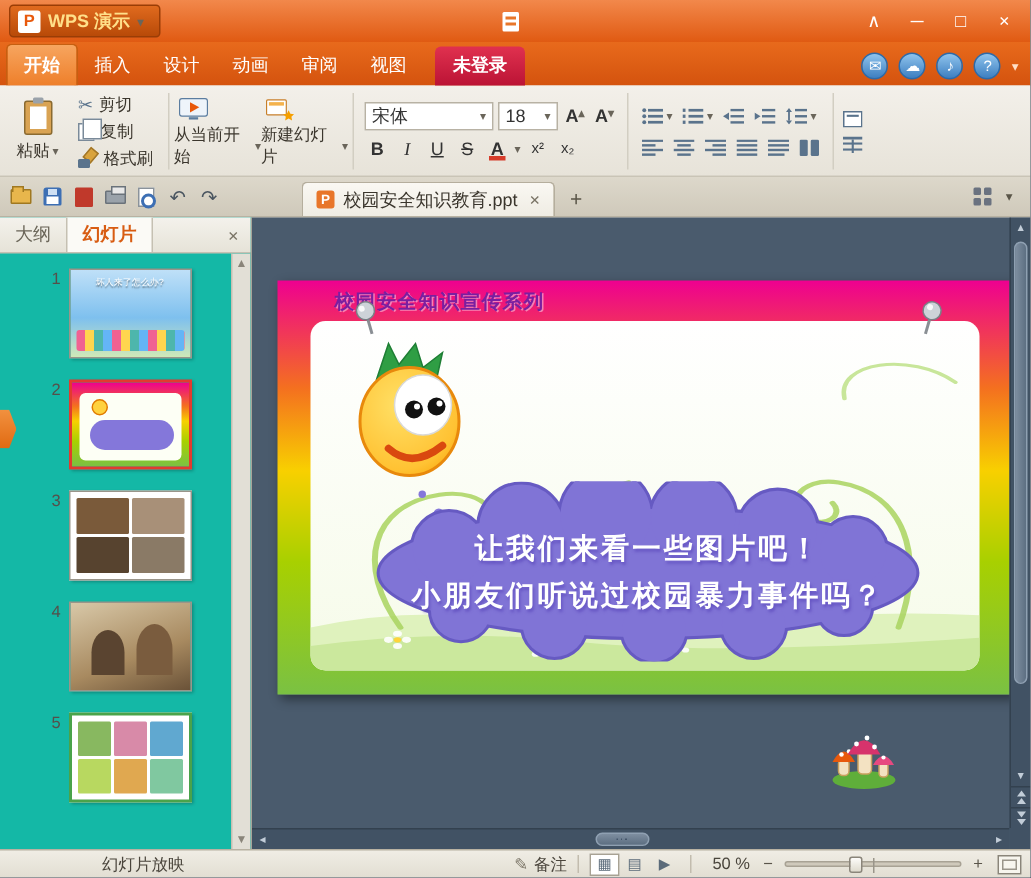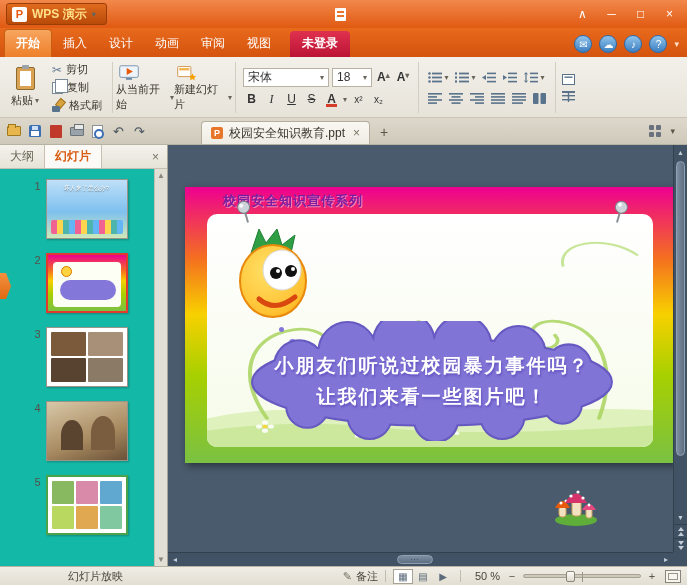--- a/index.html
+++ b/index.html
@@ -642,22 +642,22 @@
                   <circle cx="126" cy="94" r="21"></circle>
                   <circle cx="192" cy="97" r="21"></circle>
                 <circle cx="258" cy="94" r="21"></circle>
                   <circle cx="318" cy="82" r="18"></circle>
               </g>
             </defs>
             <use href="#cb" fill="#8074d6" stroke="#665ac2" stroke-width="4"></use>
             <use href="#cb" fill="#8074d6"></use>
           </svg>
           <div class="cloud-text">
+            <span>让我们来看一些图片吧！</span>
             <span>小朋友们听说过校园暴力事件吗？</span>
-            <span>让我们来看一些图片吧！</span>
           </div>
         </div>
 
         <svg class="mushrooms" viewBox="0 0 46 42">
           <ellipse cx="23" cy="36" rx="21" ry="6" fill="#5fae3a"></ellipse>
           <rect x="6" y="22" width="7" height="11" rx="3" fill="#f3e2c2" stroke="#caa15f"></rect>
           <path d="M2,24 Q9.5,10 17,24 Z" fill="#e8590c"></path>
           <circle cx="8" cy="19" r="1.5" fill="#fff"></circle>
             <circle cx="13" cy="17" r="1.5" fill="#fff"></circle>
           <rect x="19" y="16" width="9" height="16" rx="3" fill="#f3e2c2" stroke="#caa15f"></rect>

